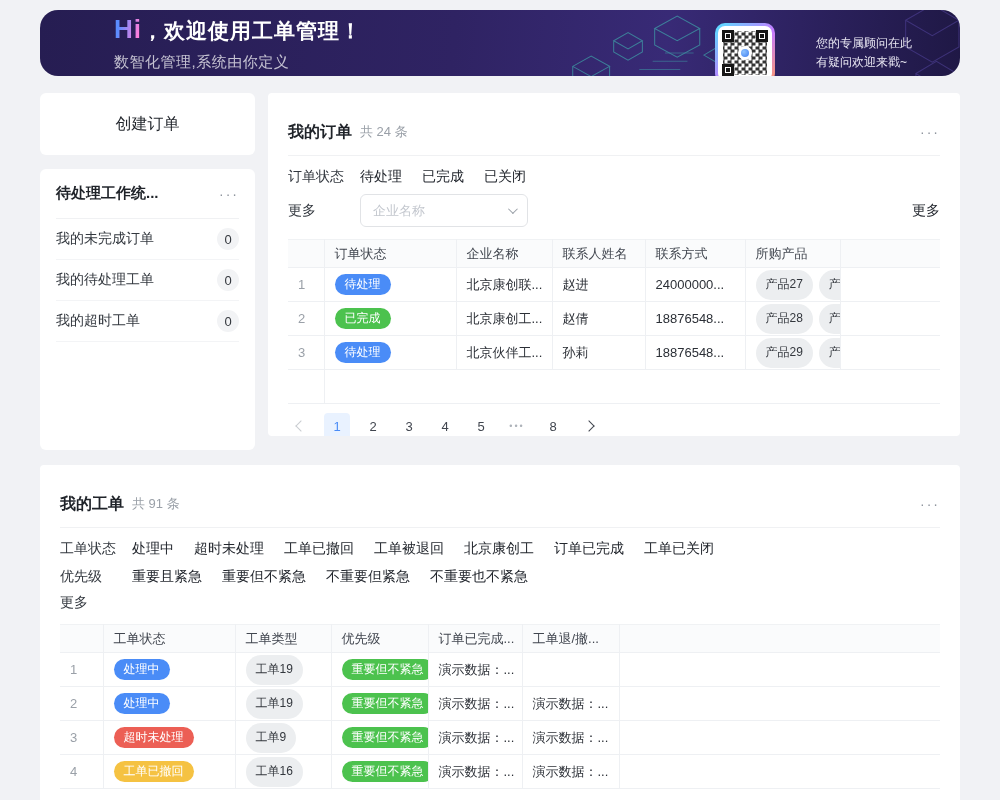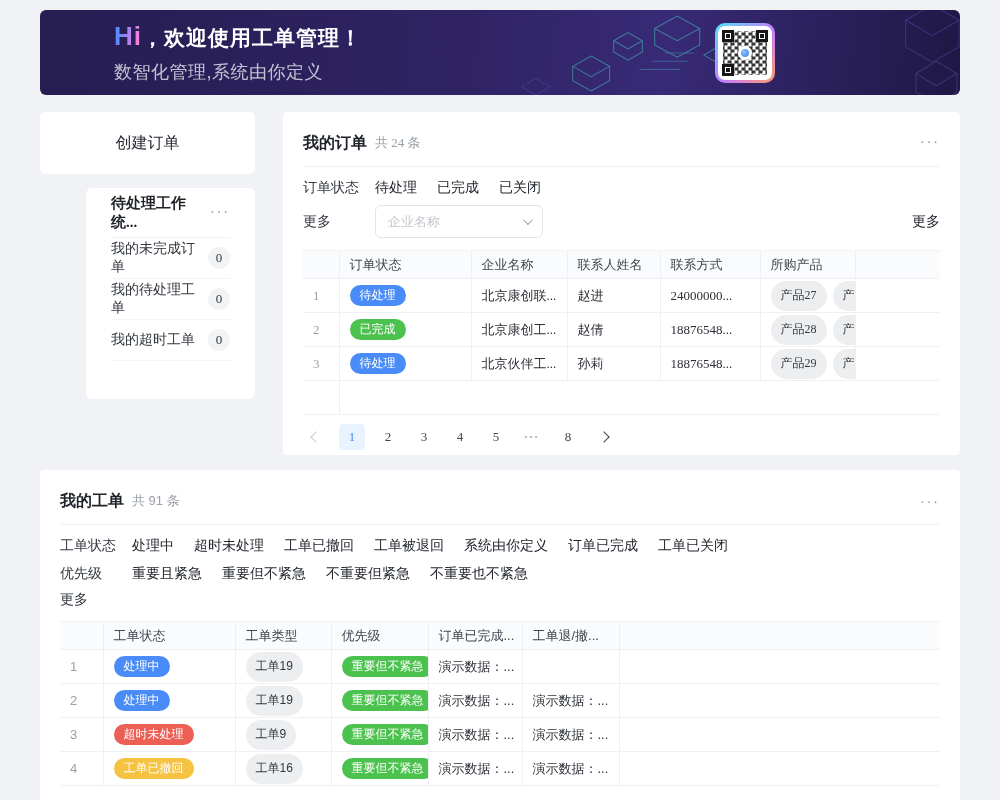--- a/index.html
+++ b/index.html
@@ -1,62 +1,62 @@
 <!DOCTYPE html>
 <html><head>
 <meta charset="utf-8">
 <style>
   * { margin:0; padding:0; box-sizing:border-box; }
   html,body { width:1000px; height:800px; overflow:hidden; background:#f1f2f5;
     font-family:"Liberation Sans","DejaVu Sans",sans-serif; color:#1f2329; }
 
   
-  .banner { position:relative; margin:10px 40px 0; height:85px; border-radius:6px; overflow:hidden;
+  .banner { position:relative; margin:10px 40px 0; height:66px; border-radius:18px; overflow:hidden;
     background:linear-gradient(95deg,#261d52 0%,#2f2363 45%,#382a76 68%,#1f1845 100%);
     display:flex; align-items:center; }
   .banner-text { margin-left:74px; position:relative; z-index:2; }
   .banner-title { font-size:21px; font-weight:bold; color:#fff; letter-spacing:1px; }
   .banner-title .hi { font-size:26px; font-weight:bold;
     background:linear-gradient(100deg,#5b8cff 20%,#ff7edb 85%);
     -webkit-background-clip:text; background-clip:text; color:transparent; }
-  .banner-sub { margin-top:8px; font-size:18px; color:rgba(255,255,255,.72); letter-spacing:.5px; }
+  .banner-sub { margin-top:8px; font-size:15px; color:rgba(255,255,255,.72); letter-spacing:.5px; }
   .banner-deco { position:absolute; inset:0; z-index:1; pointer-events:none; }
   .qr-wrap { position:absolute; right:185px; top:13px; z-index:2; width:60px; height:60px;
     border-radius:10px; padding:3px; background:linear-gradient(135deg,#54e0ff,#c47bff 55%,#ff9a6b); }
   .qr-inner { position:relative; width:100%; height:100%; background:#fff; border-radius:7px; overflow:hidden; }
   .qr-noise { position:absolute; inset:5px;
     background:repeating-conic-gradient(#1d1d1d 0% 25%, transparent 0% 50%) 50%/7px 7px; opacity:.9; }
   .finder { position:absolute; width:12px; height:12px; border:3px solid #161616; background:#fff; }
   .finder::after { content:""; position:absolute; inset:1px; background:#161616; }
   .finder.tl { top:4px; left:4px; } .finder.tr { top:4px; right:4px; } .finder.bl { bottom:4px; left:4px; }
   .qr-logo { position:absolute; left:50%; top:50%; width:14px; height:14px; transform:translate(-50%,-50%);
     background:#fff; border-radius:50%; border:2px solid #fff; }
   .qr-logo::after { content:""; position:absolute; inset:1px; border-radius:50%;
     background:radial-gradient(circle at 35% 35%, #8ec3ff, #3f7df0); }
   .qr-caption { position:absolute; right:48px; top:24px; z-index:2; font-size:12px; line-height:19px; color:#e8e6f2; }
 
   
-  .content-row { display:flex; gap:28px; margin:17px 40px 0;font-family:Liberation Serif, serif; }
+  .content-row { display:flex; gap:13px; margin:17px 40px 0; }
   .left-col { width:215px; display:flex; flex-direction:column; gap:14px; }
   .card { background:#fff; border-radius:6px; }
 
   .create-card { height:62px; display:flex; align-items:center; justify-content:center;
     font-size:16px; font-weight:500; cursor:pointer; }
 
-  .todo-card { height:211px; padding:0 25px;margin-left:46px; }
+  .todo-card { height:281px; padding:0 16px; }
   .todo-head { display:flex; align-items:center; justify-content:space-between; height:50px;
     border-bottom:1px solid #f0f1f3; }
   .todo-title { font-size:15px; font-weight:bold; }
   .more-dots { color:#8f959e; font-size:14px; letter-spacing:2px; cursor:pointer; line-height:1; }
   .todo-item { display:flex; align-items:center; justify-content:space-between; height:41px;
     border-bottom:1px solid #f3f4f6; font-size:14px; color:#33383f; cursor:pointer; }
   .count-badge { min-width:22px; height:22px; border-radius:50%; background:#f2f3f5; color:#33373d;
     font-size:13px; display:flex; align-items:center; justify-content:center; }
 
-  .panel { background:#fff; border-radius:4px; padding:8px 20px; }
+  .panel { background:#fff; border-radius:4px; padding:16px 20px; }
   .orders-panel { flex:1; height:343px; overflow:hidden; }
   .tickets-panel { margin:15px 40px 0; height:400px; overflow:hidden; }
 
   .panel-head { display:flex; align-items:center; height:47px; border-bottom:1px solid #f0f1f3; }
   .panel-title { font-size:16px; font-weight:bold; }
   .panel-count { font-size:13px; color:#9aa0a8; margin-left:8px; }
   .panel-head .more-dots { margin-left:auto; }
 
   .filter-row { display:flex; align-items:center; margin-top:12px; font-size:14px; }
   .filter-label { width:56px; flex-shrink:0; margin-right:16px; color:#33383f; }
@@ -125,20 +125,24 @@
     <div class="banner-sub">数智化管理,系统由你定义</div>
   </div>
   <div class="qr-wrap">
     <div class="qr-inner">
       <div class="qr-noise"></div>
       <div class="finder tl"></div>
       <div class="finder tr"></div>
       <div class="finder bl"></div>
       <div class="qr-logo"></div>
     </div>
+  </div>
+  <div class="qr-caption">
+    <div>您的专属顾问在此</div>
+    <div>有疑问欢迎来戳~</div>
   </div>
 </div>
 
 <div class="content-row">
   <div class="left-col">
     <div class="card create-card">创建订单</div>
 
     <div class="card todo-card">
       <div class="todo-head">
         <span class="todo-title">待处理工作统...</span>
@@ -277,21 +281,21 @@
     <span class="panel-count">共 91 条</span>
     <span class="more-dots">···</span>
   </div>
 
   <div class="filter-row">
     <span class="filter-label">工单状态</span>
     <span class="filter-opt">处理中</span>
     <span class="filter-opt">超时未处理</span>
     <span class="filter-opt">工单已撤回</span>
     <span class="filter-opt">工单被退回</span>
-    <span class="filter-opt">系统由你定义</span>
+    <span class="filter-opt">北京康创工</span>
     <span class="filter-opt">订单已完成</span>
     <span class="filter-opt">工单已关闭</span>
   </div>
 
   <div class="filter-row" style="margin-top:10px;">
     <span class="filter-label">优先级</span>
     <span class="filter-opt">重要且紧急</span>
     <span class="filter-opt">重要但不紧急</span>
     <span class="filter-opt">不重要但紧急</span>
     <span class="filter-opt">不重要也不紧急</span>

